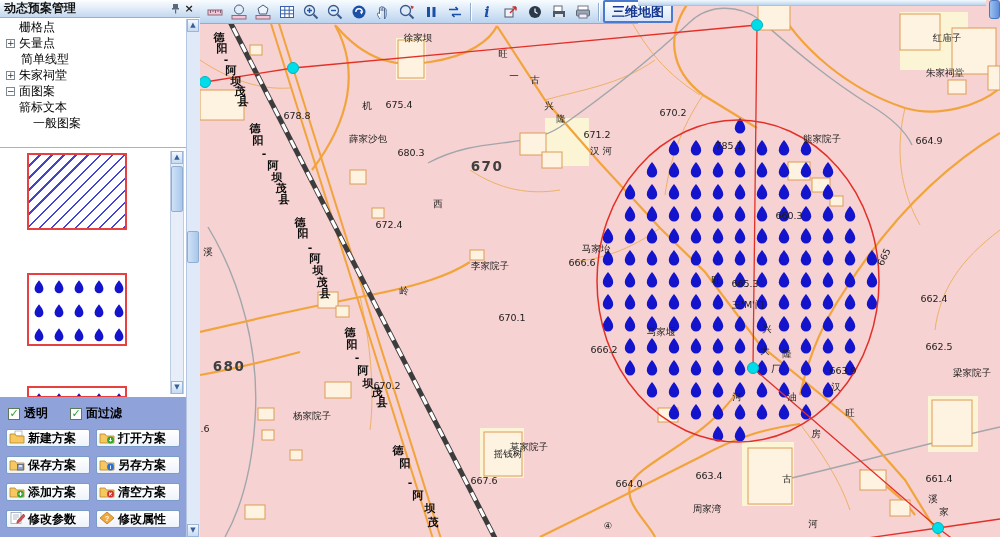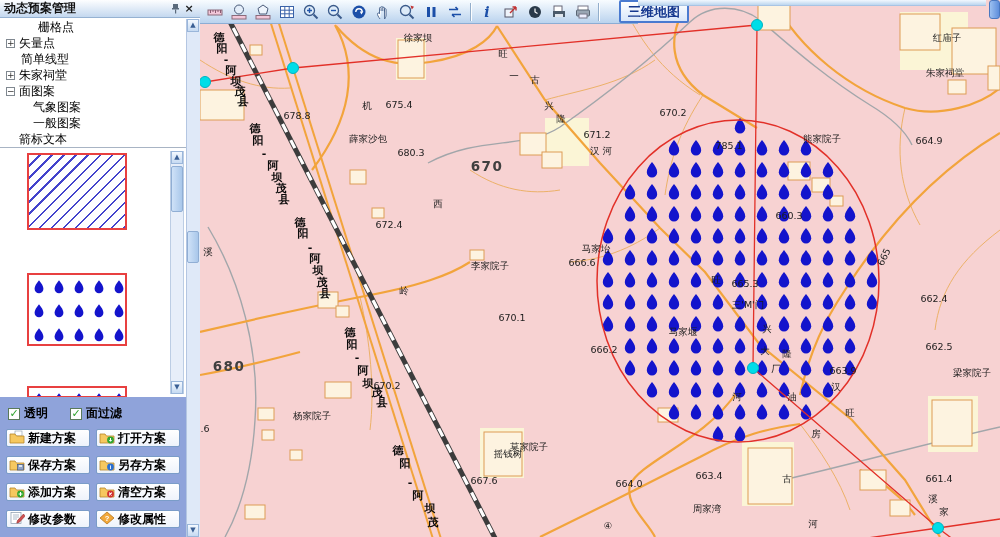--- a/index.html
+++ b/index.html
@@ -48,21 +48,21 @@
   #labels{position:absolute;left:0;top:0;width:800px;height:537px;pointer-events:none;}
   .mlbl{position:absolute;transform:translate(-50%,-50%);font-size:9.5px;color:#1b1b1b;white-space:pre;line-height:1;}
   .mlbl.big{font-size:13.5px;font-weight:bold;color:#404040;letter-spacing:1.5px;}
   .mlbl.road{font-size:11px;font-weight:bold;color:#0a0a0a;}
   
   #toolbar{position:absolute;left:0;top:0;width:438px;height:24px;box-sizing:border-box;
     background:linear-gradient(#f8fcff,#bad3ee);border-bottom:1px solid #8cadd4;border-right:1px solid #8cadd4;
     display:flex;align-items:center;padding-left:3px;}
   .tbtn{width:24px;height:21px;display:flex;align-items:center;justify-content:center;flex:none;border-radius:3px;}
   .tsep{width:0;height:18px;border-left:1px solid #93aecb;border-right:1px solid #fdfeff;margin:0 3px;flex:none;}
-  #map3d{height:19px;padding:0 7px;margin-left:16px;border:2px solid #4a7ad0;border-radius:2px;
+  #map3d{height:19px;padding:0 7px;margin-left:0;border:2px solid #4a7ad0;border-radius:2px;
     background:linear-gradient(#ffffff,#d8e6fa);color:#16388f;font-weight:bold;font-size:13px;
     display:flex;align-items:center;flex:none;}
   #topstrip{position:absolute;left:438px;top:0;width:348px;height:5px;
     background:linear-gradient(#f2f8fe,#bcd6ef);border-bottom:1px solid #a8c4e4;}
   #mapcorner{position:absolute;left:789px;top:0;width:11px;height:19px;border-radius:3px;
     background:linear-gradient(90deg,#9cc0f0,#5e8edc);border:1px solid #4a78c0;box-sizing:border-box;}
 </style>
 </head>
 <body>
 
@@ -76,51 +76,47 @@
         <svg width="9" height="11" viewBox="0 0 9 11">
             <rect x="2" y="1" width="5" height="4" fill="#5a6a7c"></rect>
             <rect x="1" y="5" width="7" height="1.5" fill="#5a6a7c"></rect>
             <rect x="4" y="6.5" width="1.2" height="4" fill="#5a6a7c"></rect>
           </svg>
       </span>
       <span class="titlebtn">×</span>
     </div>
 
     <div id="tree">
-        <div class="tree-row" style="padding-left: 6px; margin-left: 19px;">
+        <div class="tree-row" style="padding-left: 6px;">
           <span class="exp-sp"></span>
           <span>栅格点</span>
         </div>
         <div class="tree-row" style="padding-left: 6px;">
           <span class="exp">+</span>
           <span>矢量点</span>
         </div>
         <div class="tree-row" style="padding-left: 8px;">
           <span class="exp-sp"></span>
           <span>简单线型</span>
         </div>
         <div class="tree-row" style="padding-left: 6px;">
           <span class="exp">+</span>
           <span>朱家祠堂</span>
         </div>
         <div class="tree-row" style="padding-left: 6px;">
           <span class="exp">−</span>
           <span>面图案</span>
         </div>
-        <div class="tree-row" style="padding-left: 20px;">
+        <div class="tree-row" style="padding-left: 6px;">
           <span class="exp-sp"></span>
-          <span>气象图案</span>
+          <span>箭标文本</span>
         </div>
         <div class="tree-row" style="padding-left: 20px;">
           <span class="exp-sp"></span>
           <span>一般图案</span>
-        </div>
-        <div class="tree-row" style="padding-left: 6px;">
-          <span class="exp-sp"></span>
-          <span>箭标文本</span>
         </div>
       </div>
 
     <div id="list">
       <div id="list-scroll">
         <div class="sbtn" style="top:-1px;">▲</div>
         <div class="sthumb" style="top:14px;height:46px;"></div>
         <div class="sbtn" style="bottom:-1px;">▼</div>
       </div>
     <div class="swatch sw-hatch" style="top: 5px; height: 77px;"></div>
@@ -511,21 +507,21 @@
         <div class="mlbl" style="left: 238px; top: 204px;">西</div>
         <div class="mlbl" style="left: 589px; top: 216px;">660.3</div>
         <div class="mlbl" style="left: 8px; top: 252px;">溪</div>
         <div class="mlbl" style="left: 290px; top: 266px;">李家院子</div>
         <div class="mlbl" style="left: 382px; top: 263px;">666.6</div>
         <div class="mlbl" style="left: 396px; top: 249px;">马家坮</div>
         <div class="mlbl" style="left: 204px; top: 291px;">岭</div>
         <div class="mlbl" style="left: 312px; top: 318px;">670.1</div>
         <div class="mlbl" style="left: 545px; top: 284px;">665.3</div>
         <div class="mlbl" style="left: 548px; top: 305px;">三'M'门</div>
-        <div class="mlbl" style="left: 461px; top: 332px; margin-left: 22px;">马家堰</div>
+        <div class="mlbl" style="left: 461px; top: 332px;">马家堰</div>
         <div class="mlbl" style="left: 404px; top: 350px;">666.2</div>
         <div class="mlbl" style="left: 516px; top: 280px;">旺</div>
         <div class="mlbl" style="left: 567px; top: 329px;">兴</div>
         <div class="mlbl" style="left: 565px; top: 351px;">大</div>
         <div class="mlbl" style="left: 587px; top: 354px;">隆</div>
         <div class="mlbl" style="left: 576px; top: 369px;">厂</div>
         <div class="mlbl" style="left: 537px; top: 397px;">河</div>
         <div class="mlbl" style="left: 592px; top: 397px;">油</div>
         <div class="mlbl" style="left: 636px; top: 387px;">汉</div>
         <div class="mlbl" style="left: 650px; top: 413px;">旺</div>

